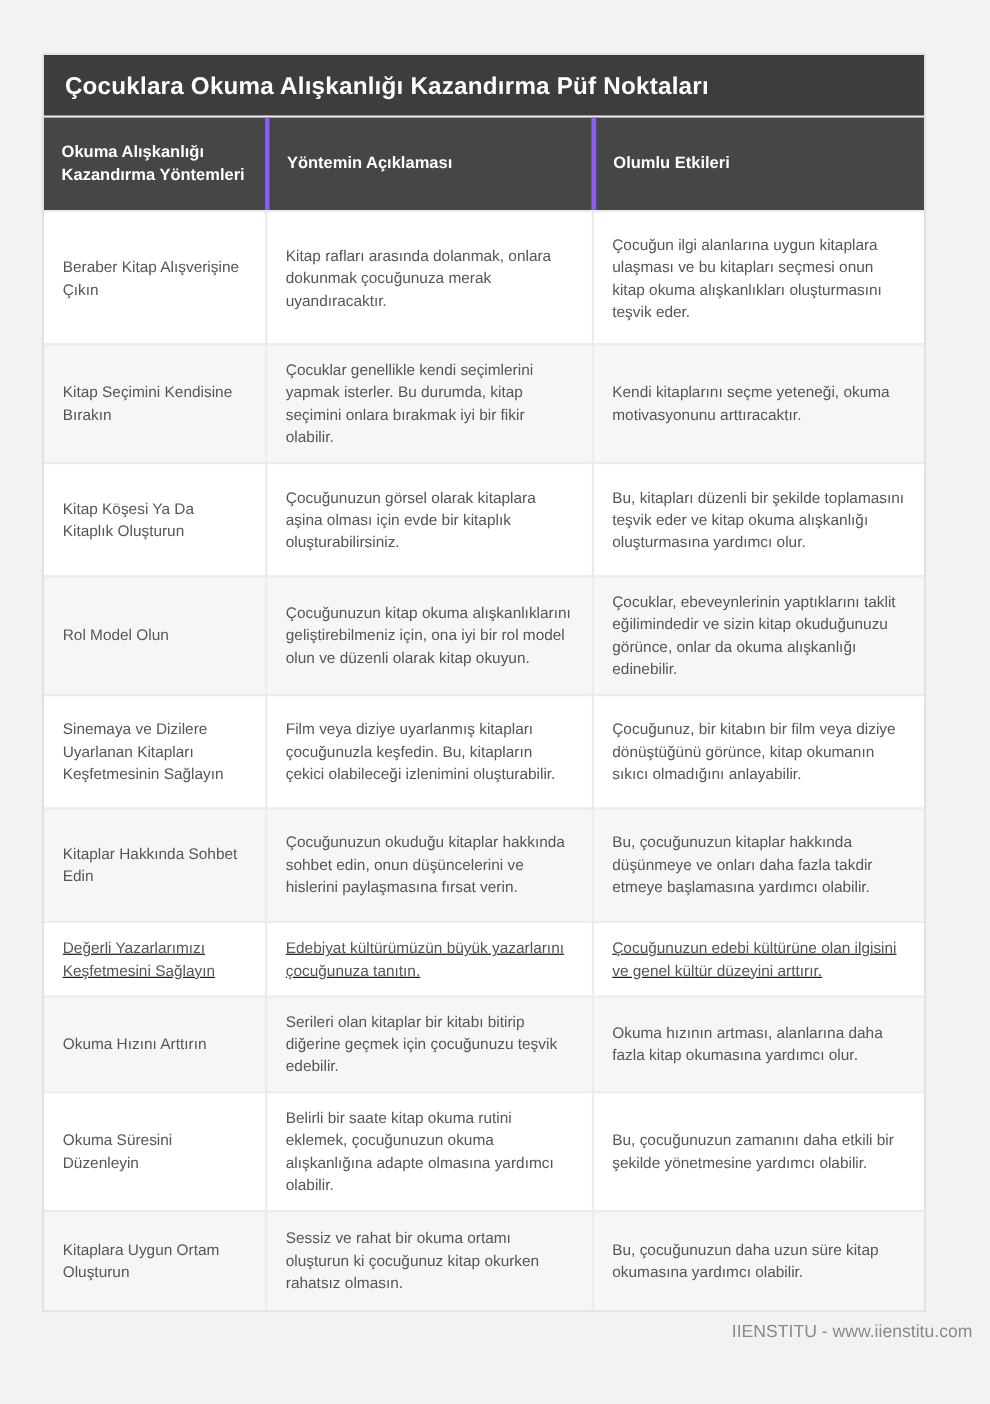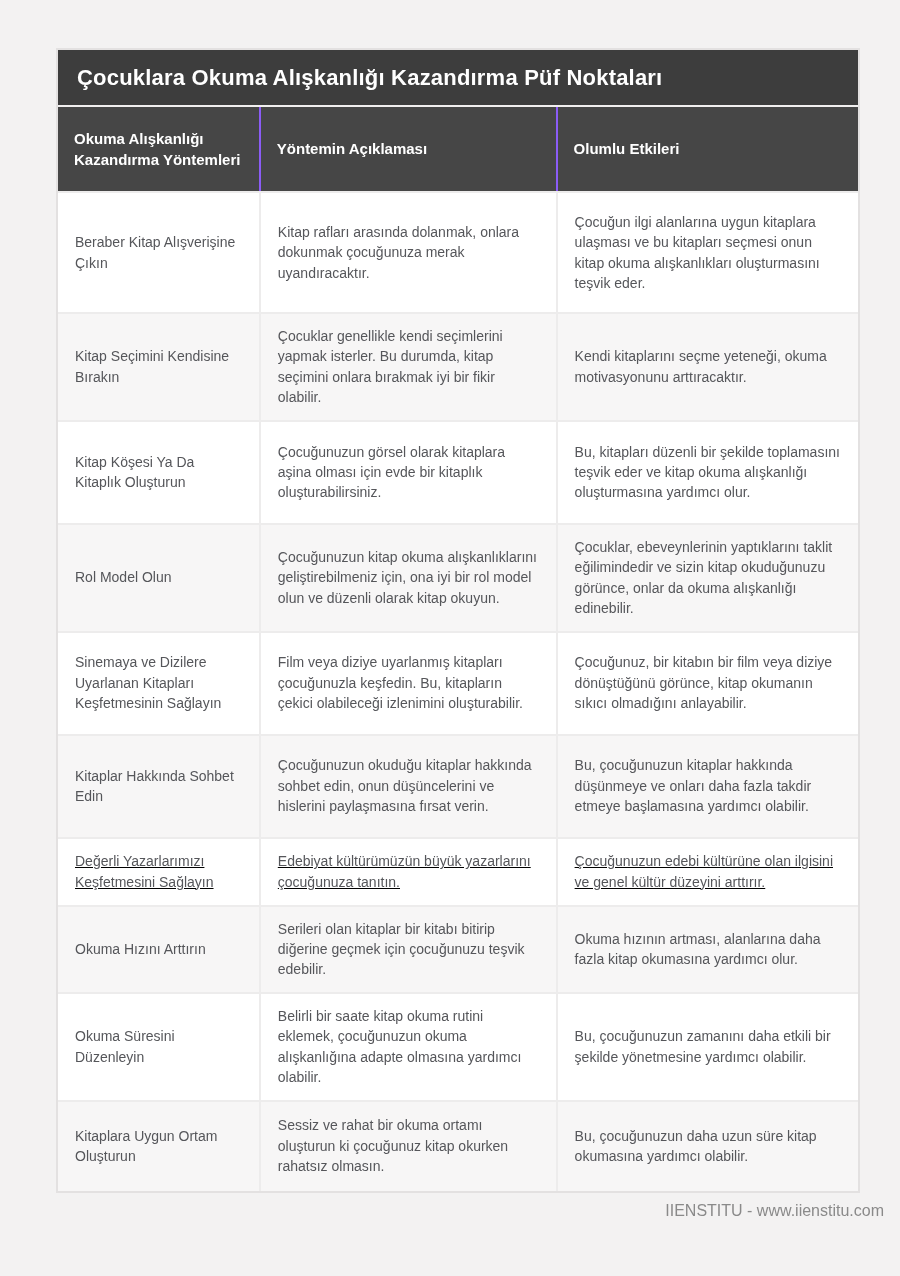--- a/index.html
+++ b/index.html
@@ -4,21 +4,21 @@
 <style>
   * { margin: 0; padding: 0; box-sizing: border-box; }
   html, body {
     width: 900px; height: 1276px;
     background: #f3f2f2;
     font-family: "Liberation Sans", "DejaVu Sans", sans-serif;
     overflow: hidden;
   }
   .card {
     position: absolute;
-    left: 56px; top: 48px;
+    left: 38px; top: 48px;
     width: 804px;
     background: #ffffff;
     border: 2px solid #e3e1e1;
   }
   .card-title {
     background: #3d3d3d;
     color: #ffffff;
     font-size: 22px;
     font-weight: bold;
     padding: 15px 19px 14px 19px;
@@ -38,21 +38,21 @@
     background: #464646;
     color: #ffffff;
     font-size: 15px;
     font-weight: bold;
     text-align: left;
     vertical-align: middle;
     padding: 14px 16px;
     height: 84px;
     line-height: 1.42;
   }
-  thead th + th { border-left: 2px solid #8b5cf6; }
+  thead th + th { border-left: 4px solid #8b5cf6; }
   tbody td {
     font-size: 14px;
     color: #55565a;
     line-height: 1.46;
     vertical-align: middle;
     padding: 12px 17px;
     border-top: 2px solid #edecec;
     background: #ffffff;
   }
   tbody td + td { border-left: 2px solid #edecec; }

